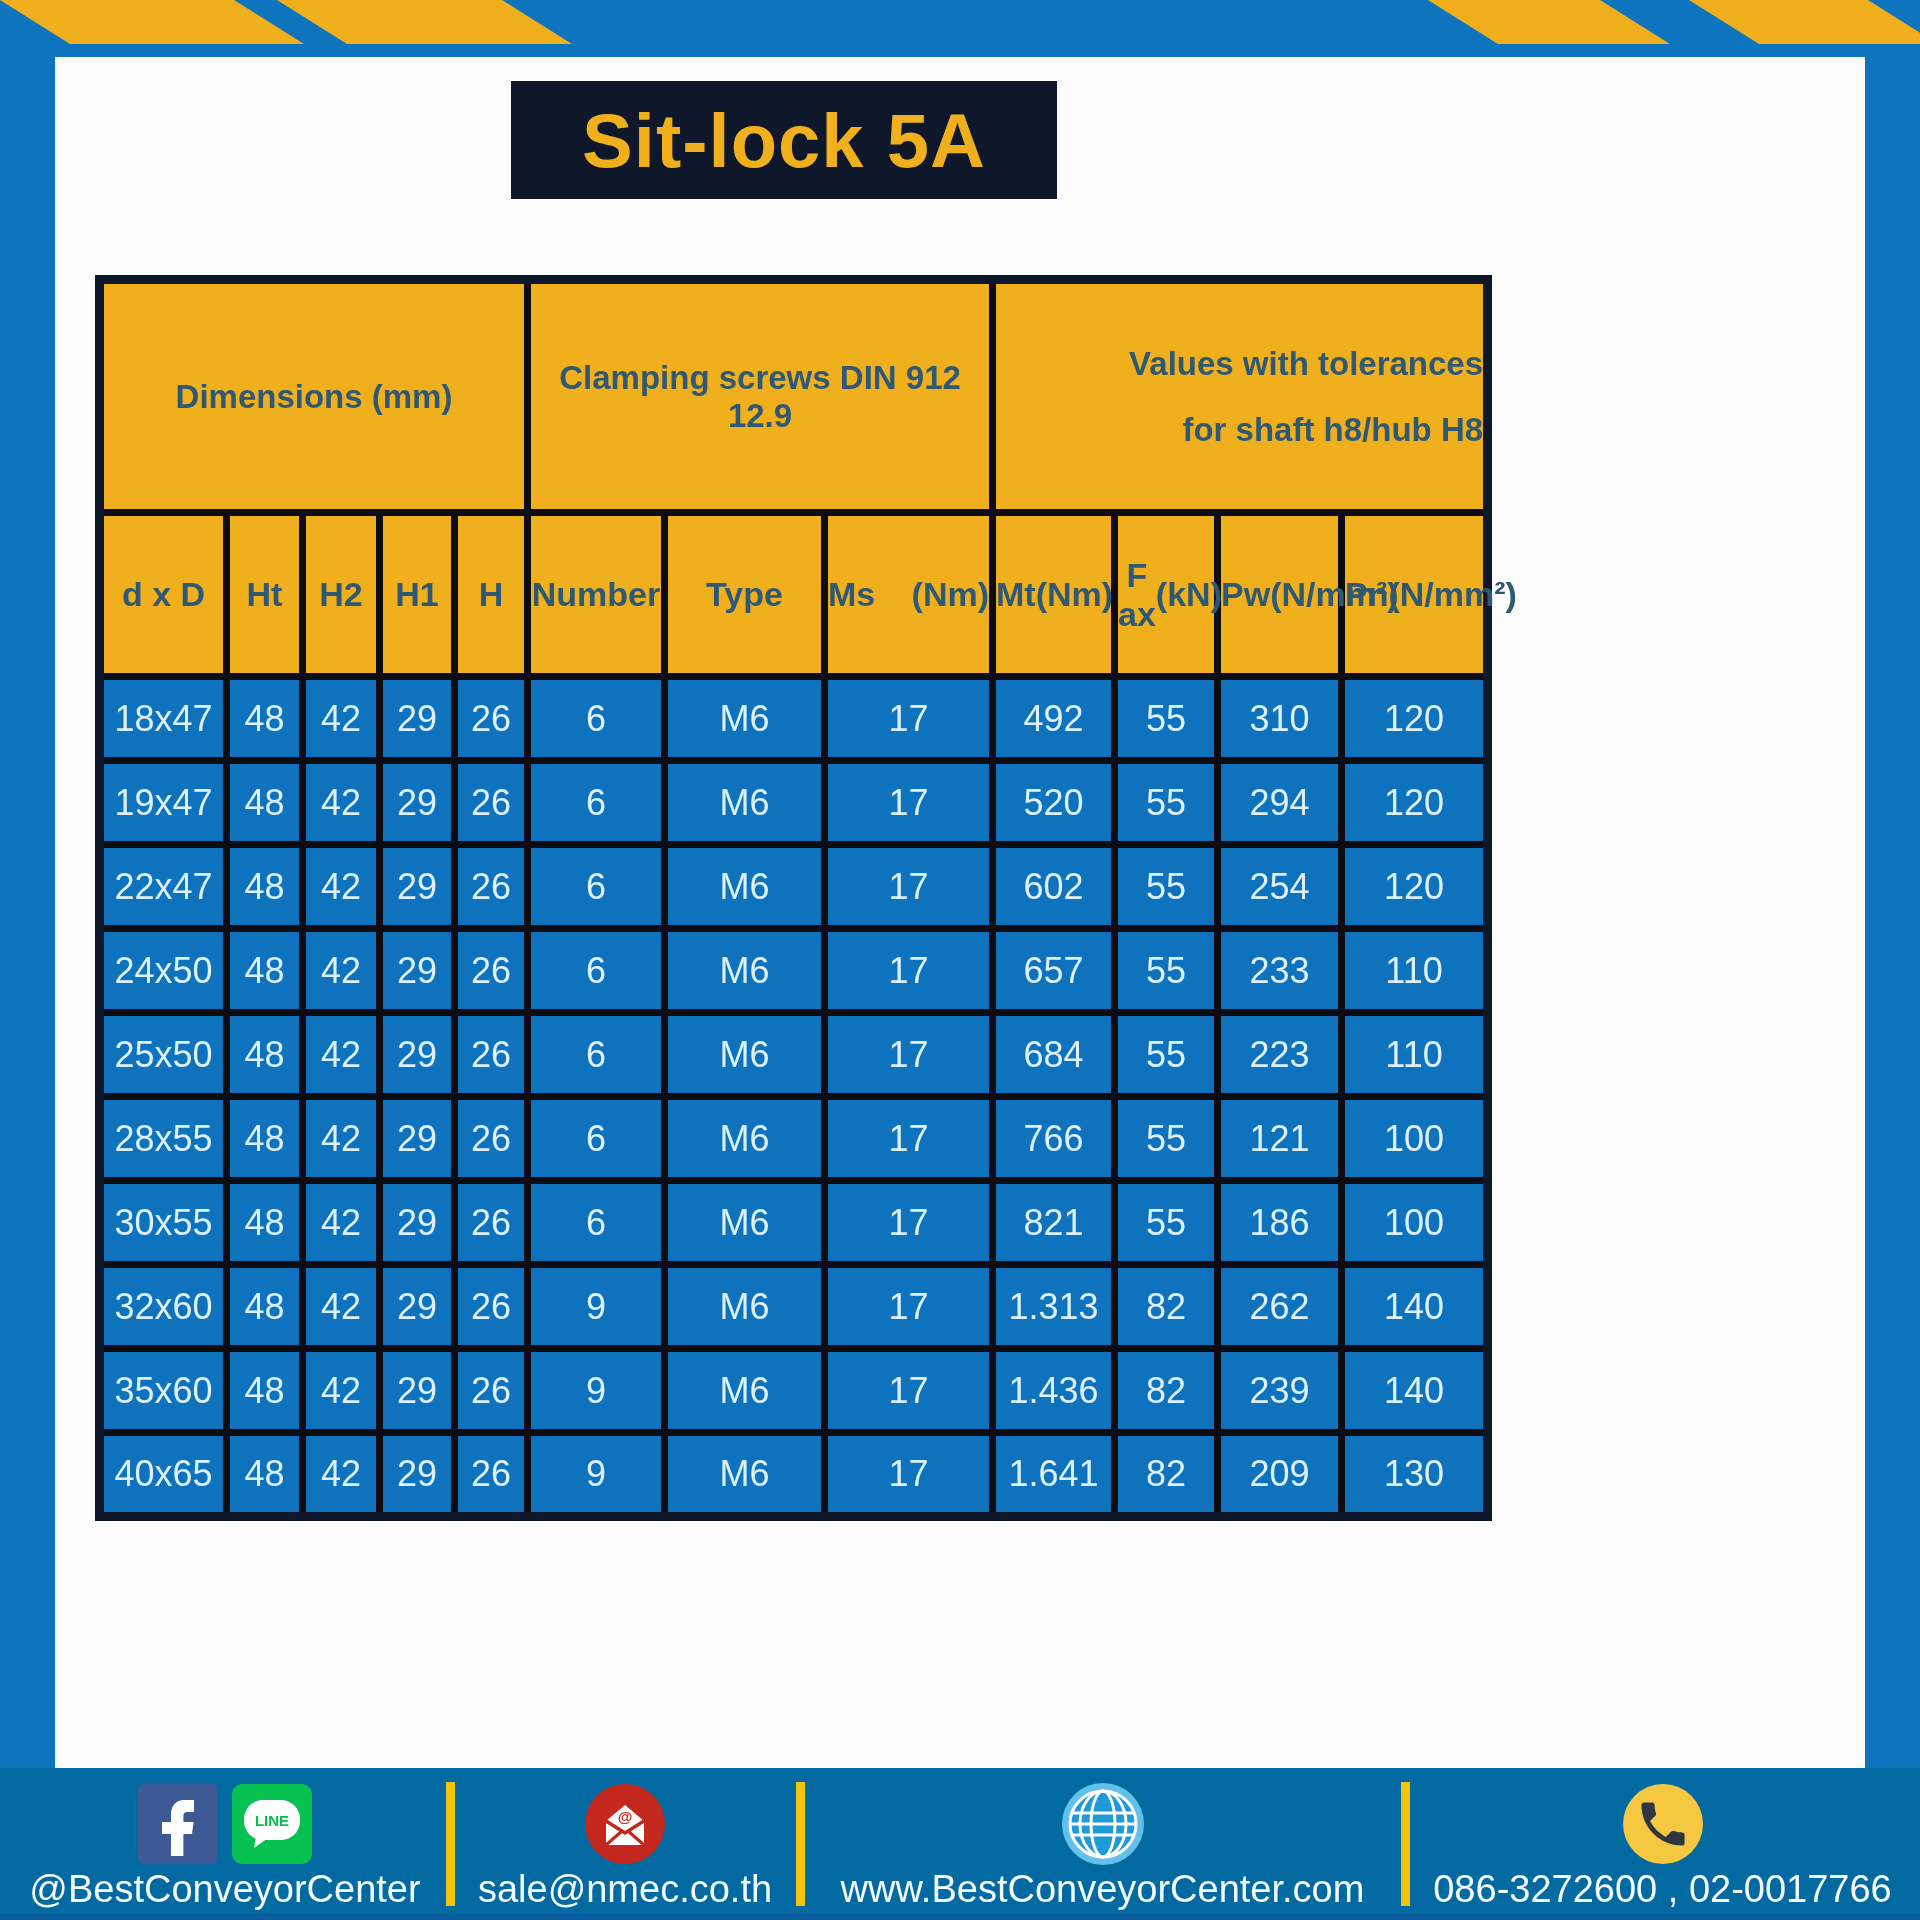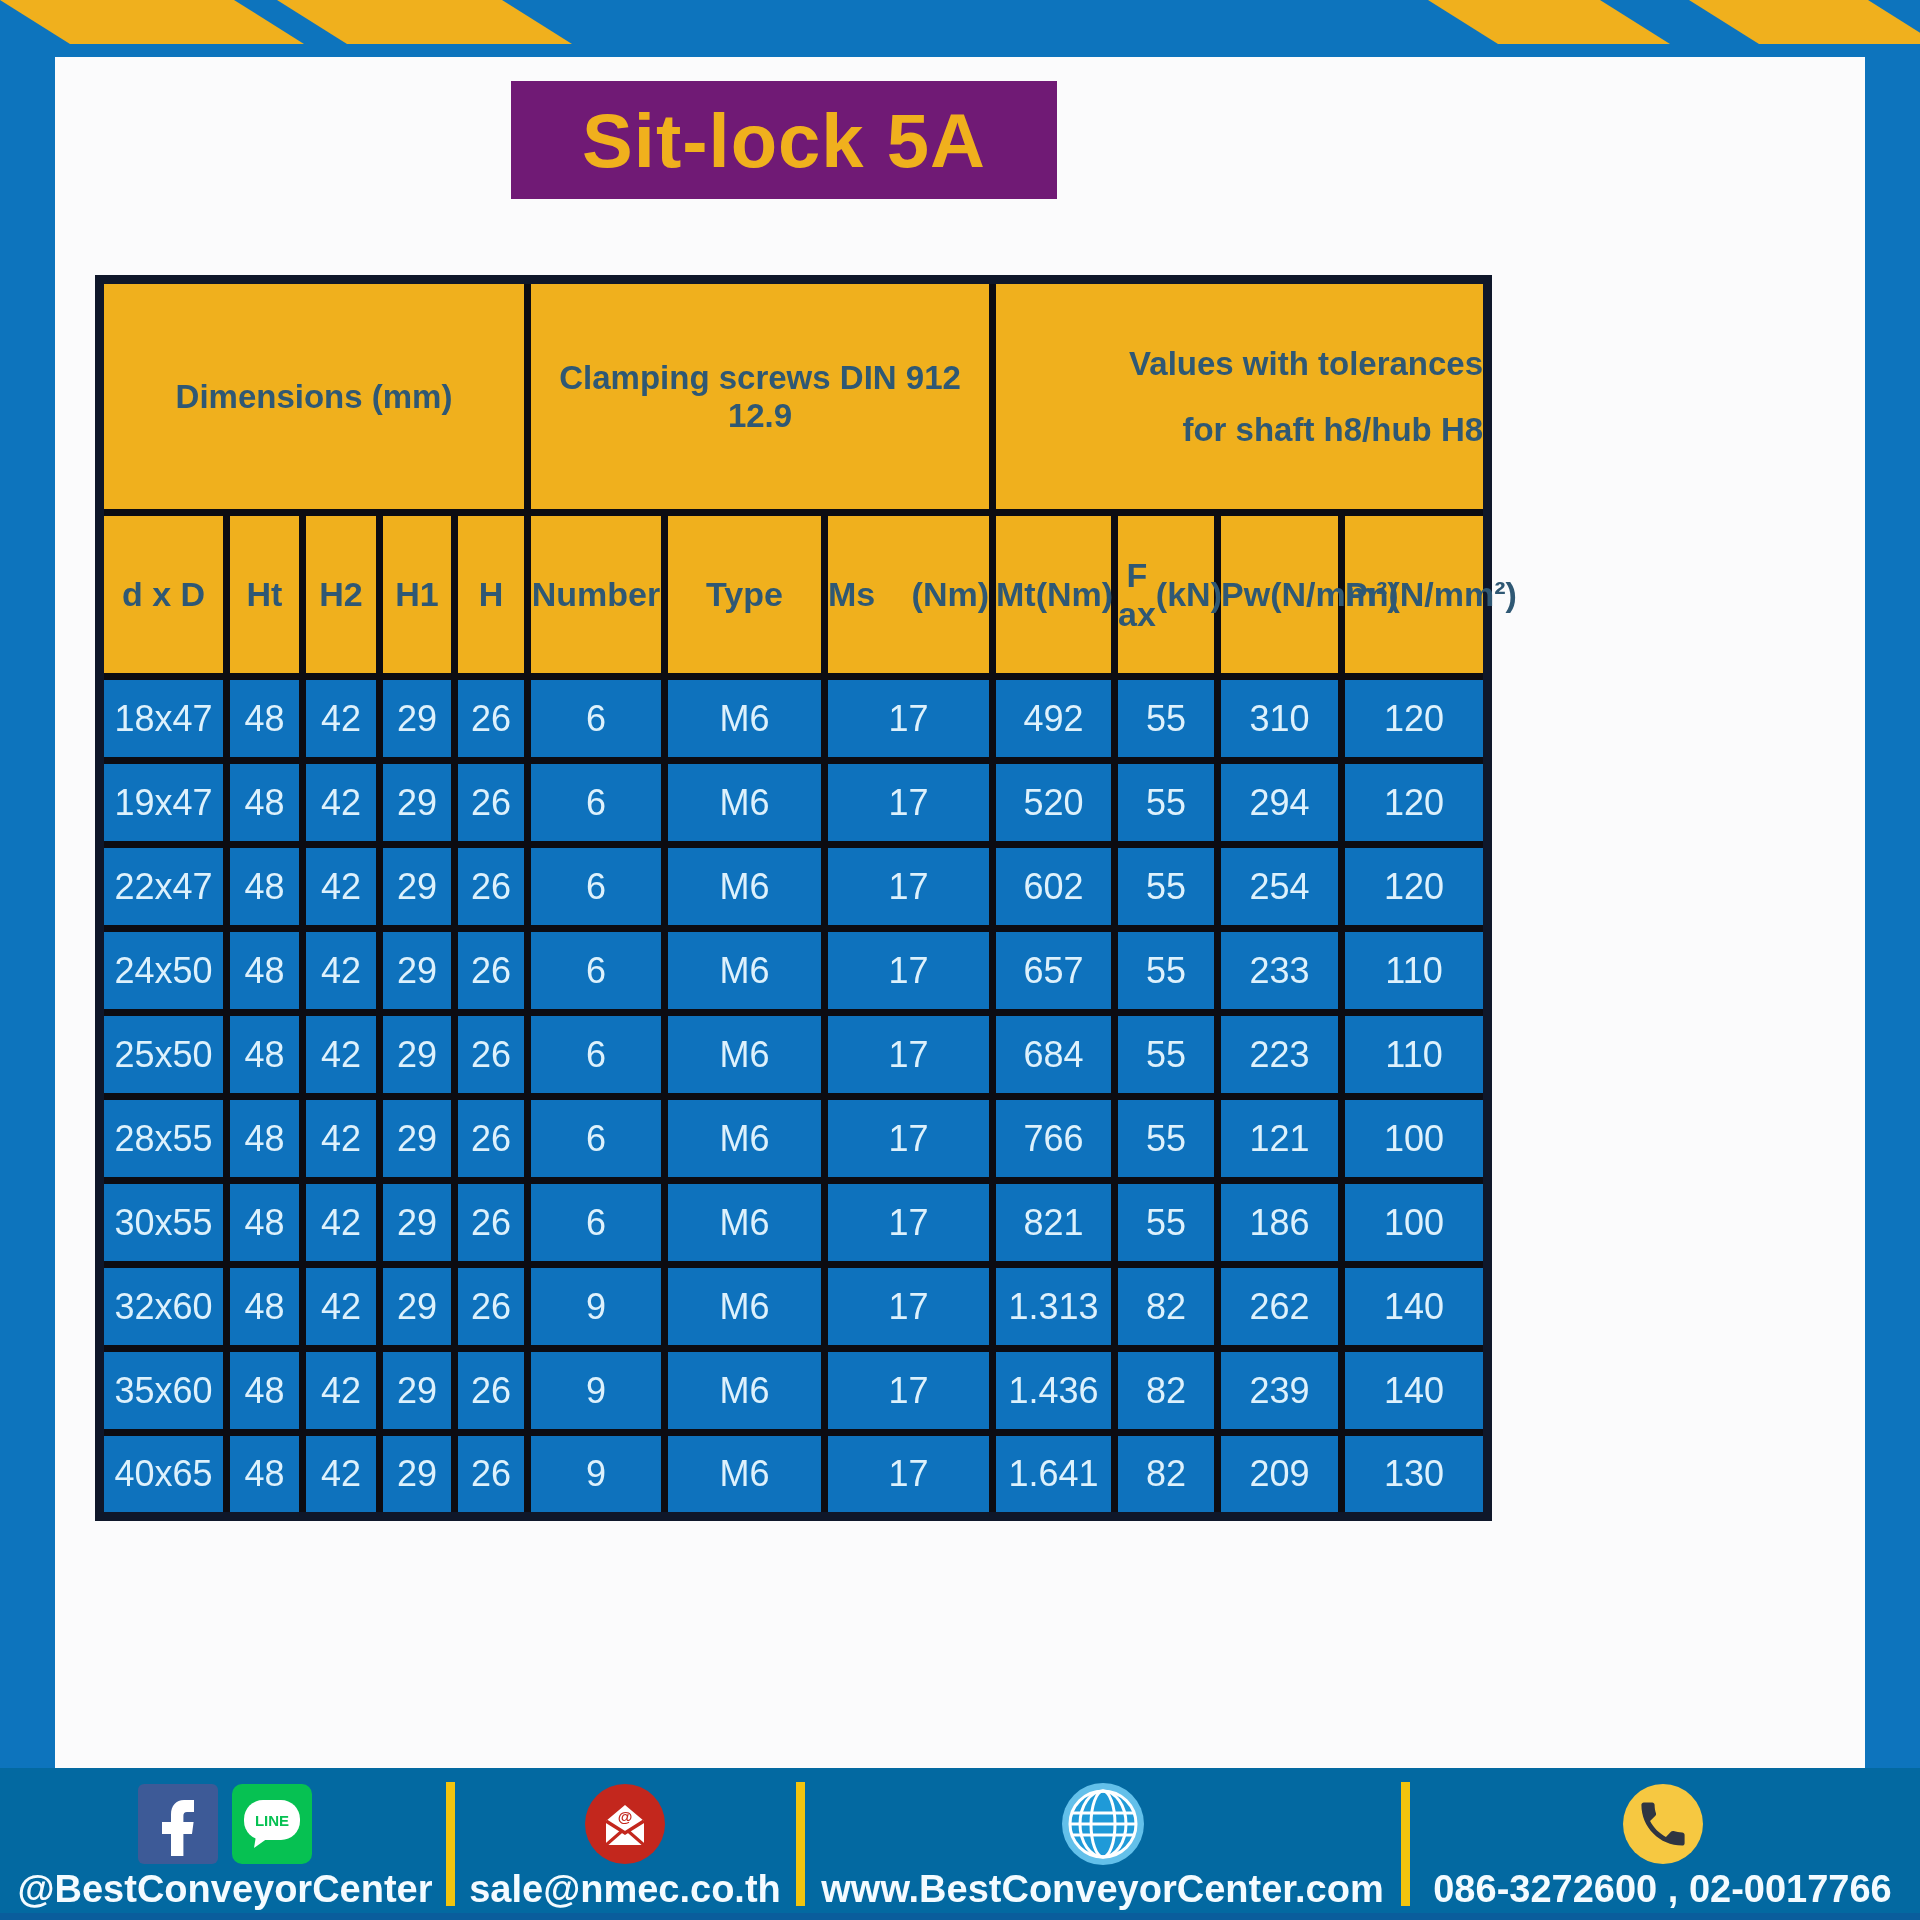--- a/index.html
+++ b/index.html
@@ -8,21 +8,21 @@
   
   .top-band{position:absolute;left:0;top:0;width:1920px;height:57px;background:#0d74bd;overflow:hidden;}
   .stripe{position:absolute;top:0;height:44px;background:#f0b01d;}
   .stripe.s1{left:0;width:320px;clip-path:polygon(0 0,234px 0,304px 100%,70px 100%);}
   .stripe.s2{left:277px;width:310px;clip-path:polygon(0 0,225px 0,295px 100%,70px 100%);}
   .stripe.s3{left:1428px;width:260px;clip-path:polygon(0 0,172px 0,242px 100%,70px 100%);}
   .stripe.s4{left:1689px;width:231px;clip-path:polygon(0 0,179px 0,249px 100%,70px 100%);}
   
   .content{position:absolute;left:55px;top:57px;width:1810px;height:1711px;background:#fbfbfc;}
   
-  .title-box{position:absolute;left:511px;top:81px;width:546px;height:118px;background:#701a75;
+  .title-box{position:absolute;left:511px;top:81px;width:546px;height:118px;background:#0f172a;
              display:flex;align-items:center;justify-content:center;}
   .title-text{color:#f0b01d;font-size:76px;font-weight:bold;letter-spacing:1px;}
   
   .table-wrap{position:absolute;left:95px;top:275px;}
   table.spec{border-collapse:collapse;table-layout:fixed;width:1388px;border:9px solid #0f172a;}
   table.spec th,table.spec td{border:7px solid #0c0c12;text-align:center;padding:0;}
   thead th{background:#f0b01d;color:#2f5874;font-weight:bold;}
   tr.group-row{height:233px;}
   tr.group-row th{font-size:33px;}
   .stack{display:flex;flex-direction:column;gap:28px;align-items:flex-end;}
@@ -31,21 +31,21 @@
   .two-line{height:136px;display:flex;justify-content:space-between;
             align-items:center;padding:7px 0;}
   tbody tr{height:84px;}
   tbody td{background:#0e72bd;color:#ddf1fc;font-size:36px;font-weight:400;}
   
   .footer{position:absolute;left:0;top:1768px;width:1920px;height:152px;background:#0369a1;display:flex;}
   .bottom-edge{position:absolute;left:0;bottom:0;width:1920px;height:7px;background:#0a5d9c;}
   .f-section{display:flex;flex-direction:column;align-items:center;height:100%;box-sizing:border-box;}
   .f-sec1{width:450px;} .f-sec2{width:350px;} .f-sec3{width:605px;text-align:center;} .f-sec4{width:515px;}
   .icons-row{margin-top:16px;height:84px;display:flex;gap:14px;align-items:center;}
-  .f-label{margin-top:auto;margin-bottom:10px;color:#f4fbff;font-weight:bold;font-size:38px;white-space:nowrap;}
+  .f-label{margin-top:auto;margin-bottom:10px;color:#f4fbff;font-weight:normal;font-size:38px;white-space:nowrap;}
   .divider{position:absolute;top:14px;width:9px;height:124px;background:#f2c40e;}
   .dv1{left:446px;} .dv2{left:796px;} .dv3{left:1401px;}
 </style>
 </head>
 <body>
 
 <div class="canvas">
 
   <div class="top-band">
     <div class="stripe s1"></div>

